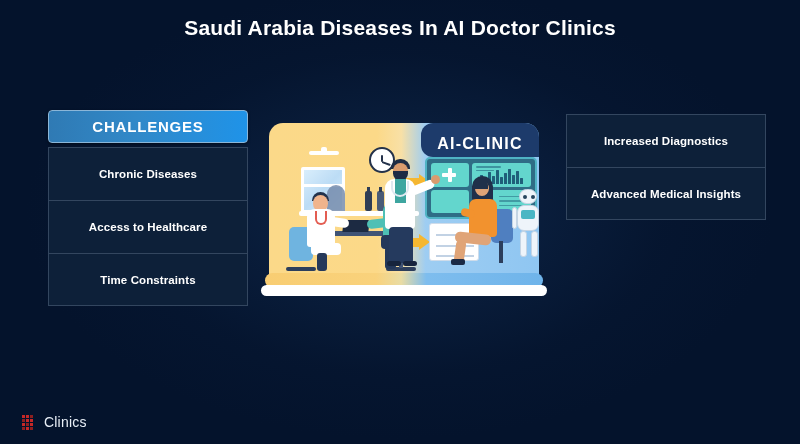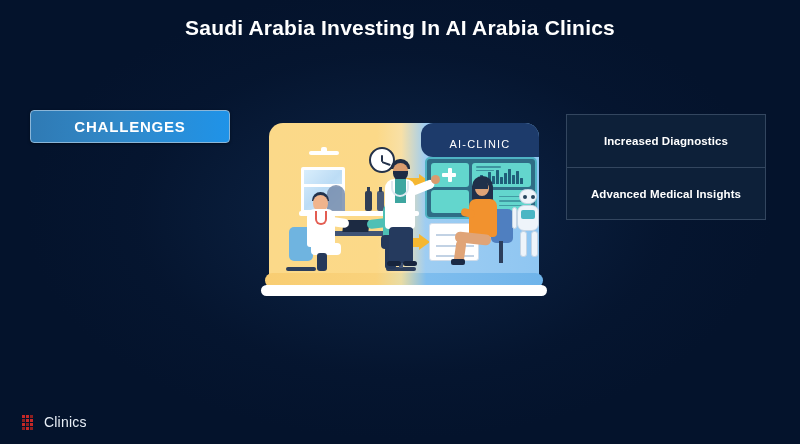--- a/index.html
+++ b/index.html
@@ -18,21 +18,21 @@
   }
 
   
   #page-title {
     position:absolute; top:16px; left:0; width:800px; text-align:center;
     color:#ffffff; font-size:21px; font-weight:bold; letter-spacing:.2px;
   }
 
   
   .column { position:absolute; top:110px; width:200px; }
-  #col-challenges { left:30px; }
+  #col-challenges { left:48px; }
   #col-solutions  { left:566px; }
 
   .col-header {
     height:33px; border-radius:4px; display:flex; align-items:center; justify-content:center;
     color:#ffffff; font-size:15px; font-weight:bold; letter-spacing:.8px;
     background:linear-gradient(to right,#2f7ab4 0%,#3189c9 45%,#1f93e8 100%);
     border:1px solid #8bb6d8;
     box-shadow:0 1px 3px rgba(0,0,0,.45);
   }
   .col-rows { margin-top:4px; }
@@ -103,21 +103,21 @@
                 border-top:8.5px solid transparent; border-bottom:8.5px solid transparent; border-left:11px solid #f5b731; }
   #arrow-top { left:134px; top:55px; }
   #arrow-bottom { left:134px; top:115px; }
 
   
   .ai-banner {
     position:absolute; left:152px; top:0; width:118px; height:34px;
     background:#1d3b6b; border-radius:12px 12px 0 12px;
     display:flex; align-items:center; justify-content:center;
   }
-  .ai-banner span { color:#ffffff; font-size:11px; font-weight:normal; letter-spacing:1.2px;margin-top:8px; }
+  .ai-banner span { color:#ffffff; font-size:16px; font-weight:bold; letter-spacing:1.2px;margin-top:8px; }
   .monitor {
     position:absolute; left:156px; top:34px; width:112px; height:62px;
     background:#2f6d86; border:2px solid #4fb3c4; border-radius:5px; padding:4px;
     display:flex; gap:3px;
   }
   .mon-col { display:flex; flex-direction:column; gap:3px; }
   .mon-col.left { width:38px; }
   .mon-col.right { flex:1; }
   .mon-tile { background:#63d6cd; border-radius:3px; flex:1; position:relative; overflow:hidden; }
   .plus-v { position:absolute; left:50%; top:22%; margin-left:-2px; width:4px; height:14px; background:#ffffff; border-radius:1px; }
@@ -178,24 +178,29 @@
   #footer-logo { position:absolute; left:22px; bottom:14px; display:flex; align-items:center; gap:7px; }
   .logo-mark { width:15px; height:15px; position:relative; }
   .logo-mark i { position:absolute; width:3px; height:3px; background:#c62828; }
   .logo-text { color:#e8eef6; font-size:14px; letter-spacing:.2px; }
 </style>
 </head>
 <body>
 
 <div id="bg-glow"></div>
 
-<h1 id="page-title">Saudi Arabia Investing In AI Arabia Clinics</h1>
+<h1 id="page-title">Saudi Arabia Diseases In AI Doctor Clinics</h1>
 
 <div class="column" id="col-challenges">
   <div class="col-header">CHALLENGES</div>
+  <div class="col-rows">
+    <div class="col-row">Chronic Diseases</div>
+    <div class="col-row">Access to Healthcare</div>
+    <div class="col-row">Time Constraints</div>
+  </div>
 </div>
 
 <div class="column" id="col-solutions">
   <div class="col-rows">
     <div class="col-row">Increased Diagnostics</div>
     <div class="col-row">Advanced Medical Insights</div>
   </div>
 </div>
 
 <div id="illustration">

